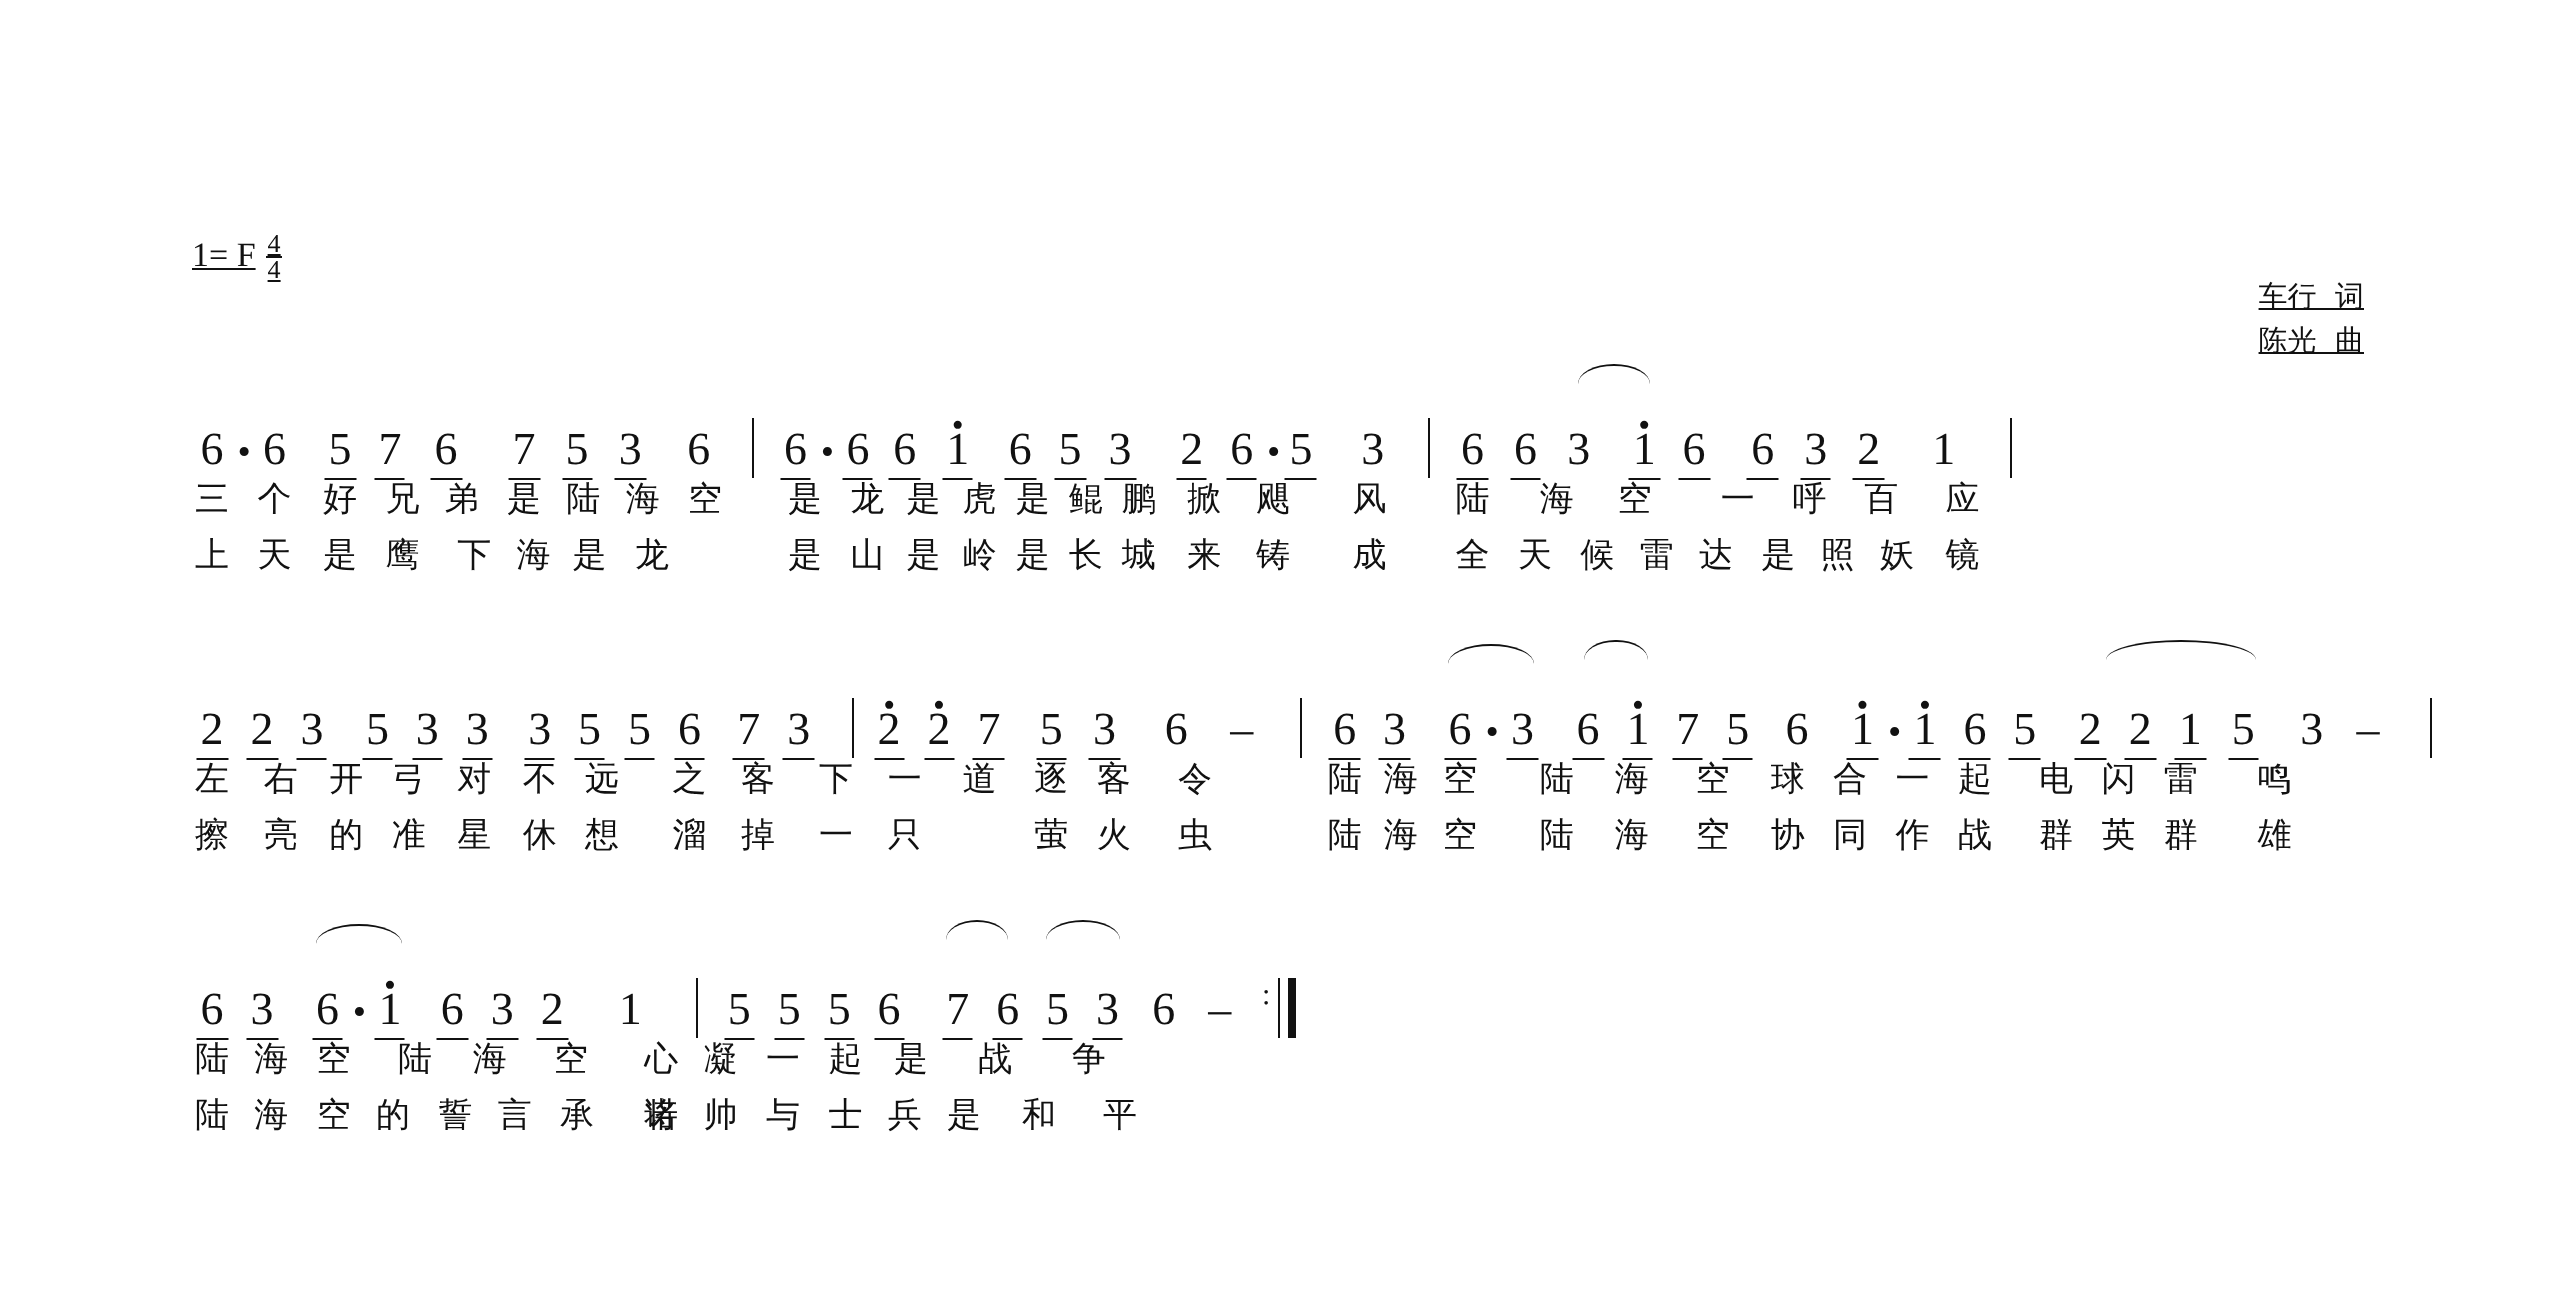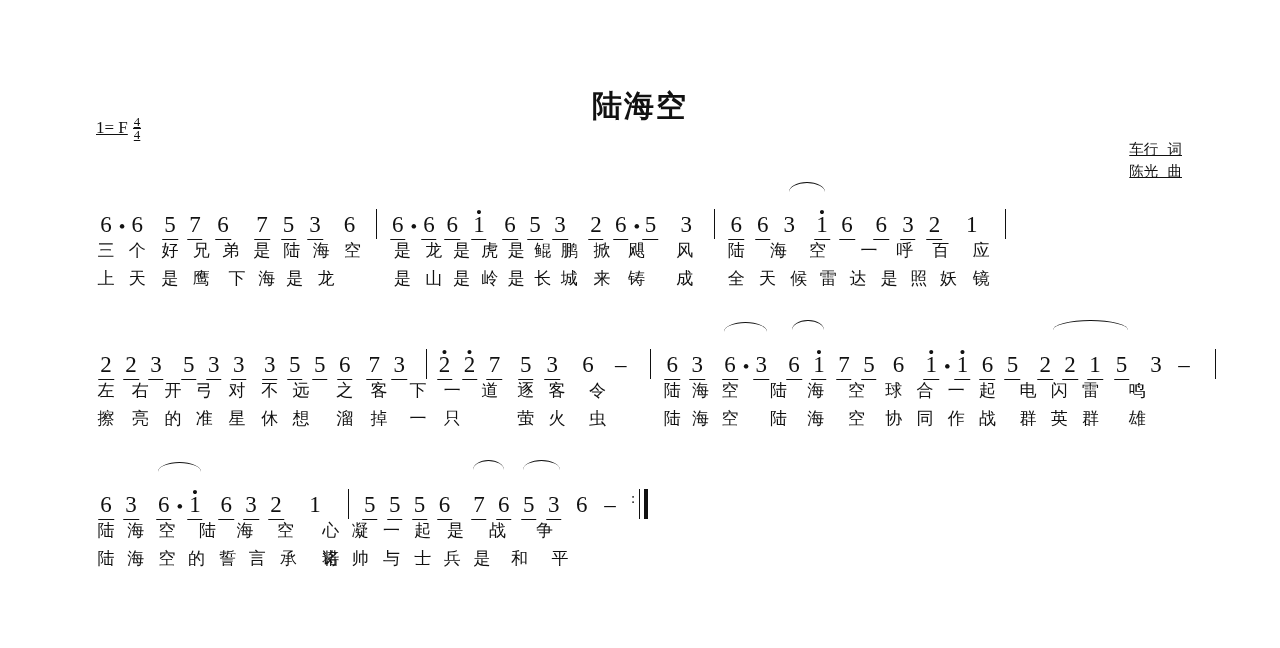--- a/index.html
+++ b/index.html
@@ -128,21 +128,20 @@
     transform: translateX(-50%);
     text-align: center;
     line-height: 1;
   }
 </style>
 </head>
 <body>
 
 <div class="sheet">
 
-  <div class="title">陆海空</div>
 
   <div class="keysig">
     <span>1= F</span>
     <span class="meter">
       <span class="num">4</span>
       <span>4</span>
     </span>
   </div>
 
   <div class="credits">

